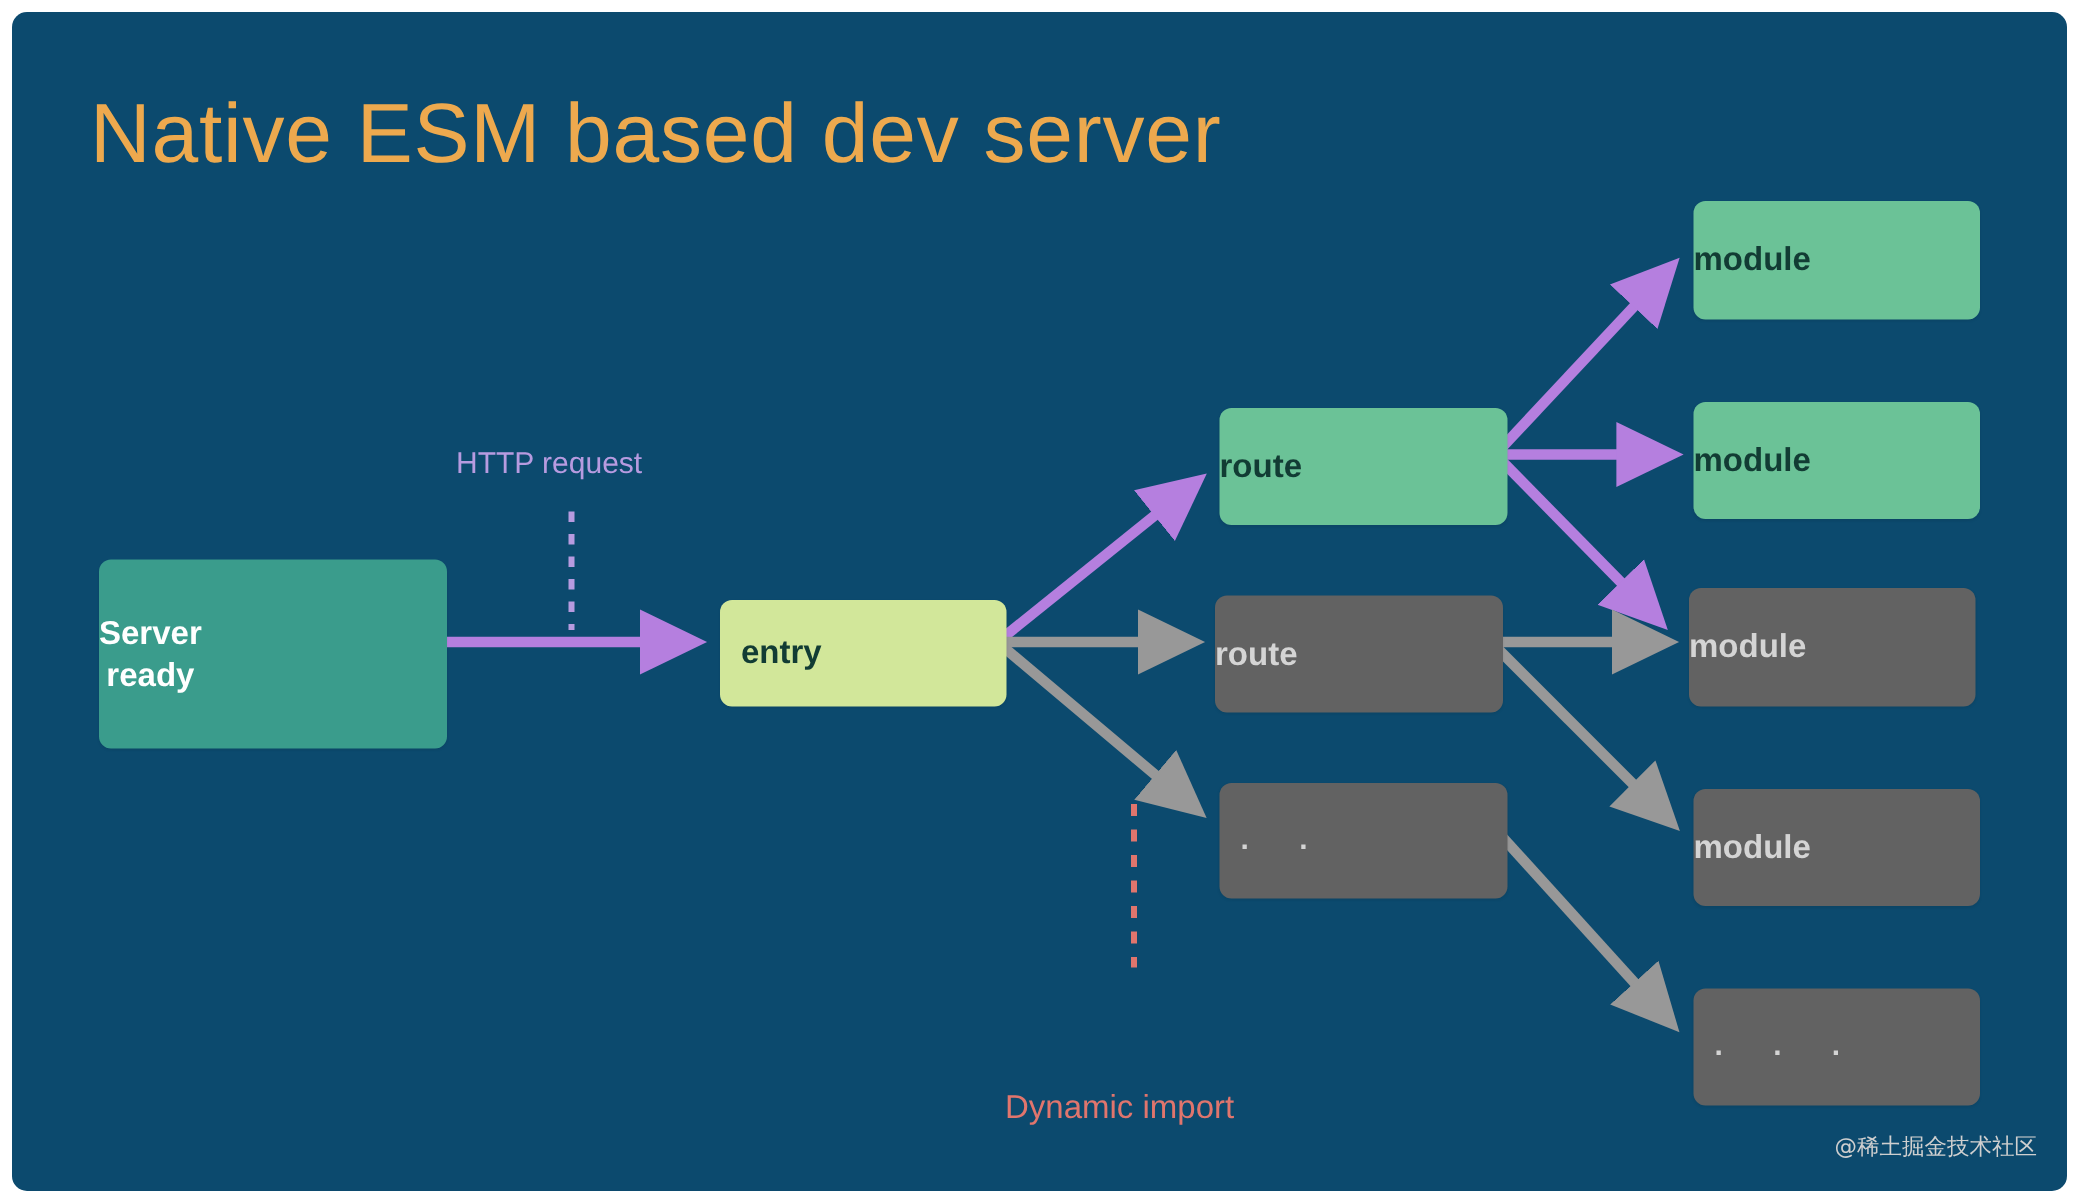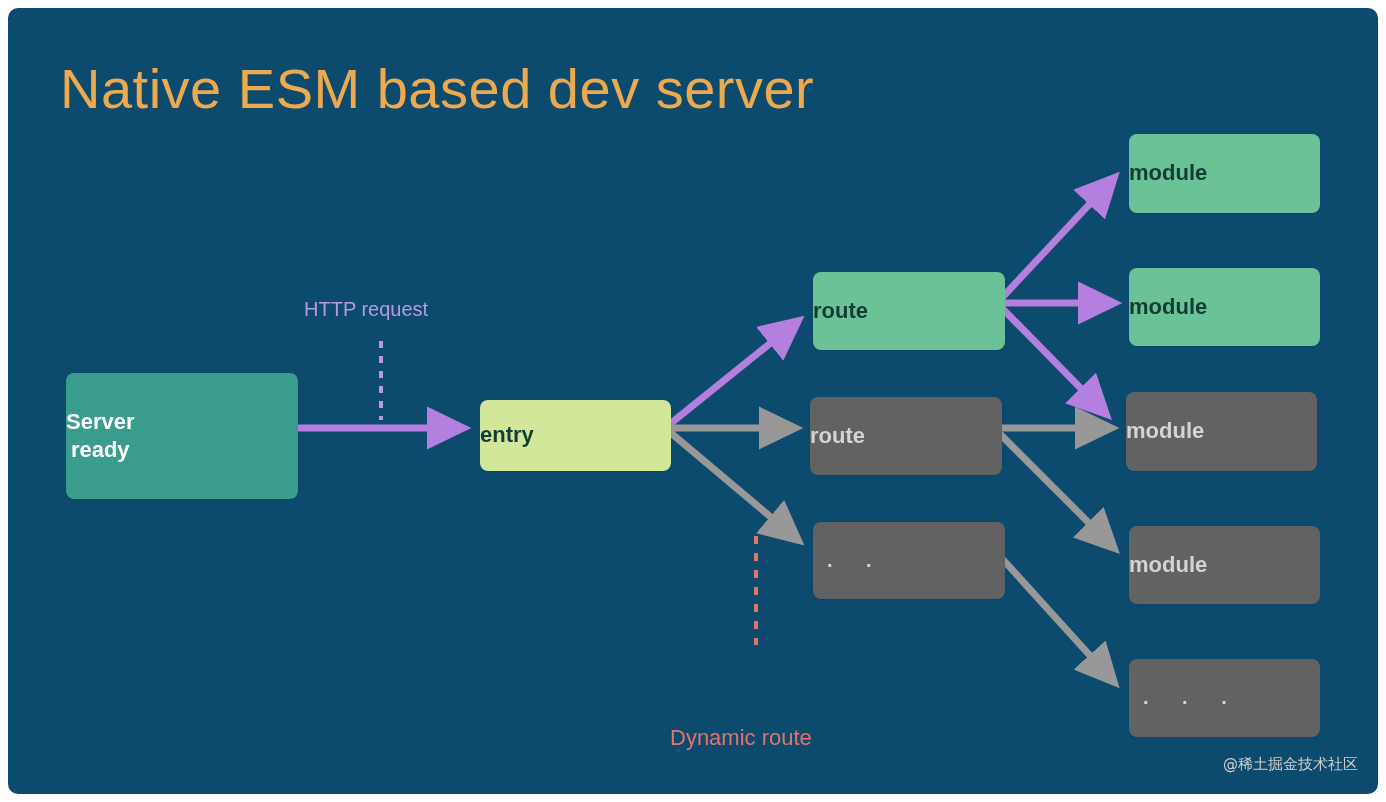--- a/index.html
+++ b/index.html
@@ -88,30 +88,30 @@
     <line x1="989" y1="545" x2="1106" y2="674" stroke="#989898" stroke-width="7" marker-end="url(#ah-gray)"></line>
 
     <line x1="748" y1="528" x2="748" y2="637" stroke="#e0756d" stroke-width="4" stroke-dasharray="8,9"></line>
   </svg>
 
   <div id="title">Native ESM based dev server</div>
 
   <div class="lbl" id="http-label">HTTP request</div>
 
   <div class="lbl" id="dyn-label">
-    <div>Dynamic route</div>
+    <div>Dynamic import</div>
     
   </div>
 
   <div id="nodes-layer">
       <div class="node n-teal" style="left: 58px; top: 365px; width: 232px; height: 126px;">
         <span style="white-space: pre-line;">Server
 ready</span>
       </div>
-      <div class="node n-lime" style="left: 472px; top: 392px; width: 191px; height: 71px;">
+      <div class="node n-lime" style="left: 472px; top: 392px; width: 191px; height: 71px; padding-left: 14px;">
         <span style="white-space: pre-line;">entry</span>
       </div>
       <div class="node n-green" style="left: 805px; top: 264px; width: 192px; height: 78px;">
         <span style="white-space: pre-line;">route</span>
       </div>
       <div class="node n-gray" style="left: 802px; top: 389px; width: 192px; height: 78px;">
         <span style="white-space: pre-line;">route</span>
       </div>
       <div class="node n-gray" style="left: 805px; top: 514px; width: 192px; height: 77px;">
         <span class="dots" style="white-space: pre-line;">. .</span>

